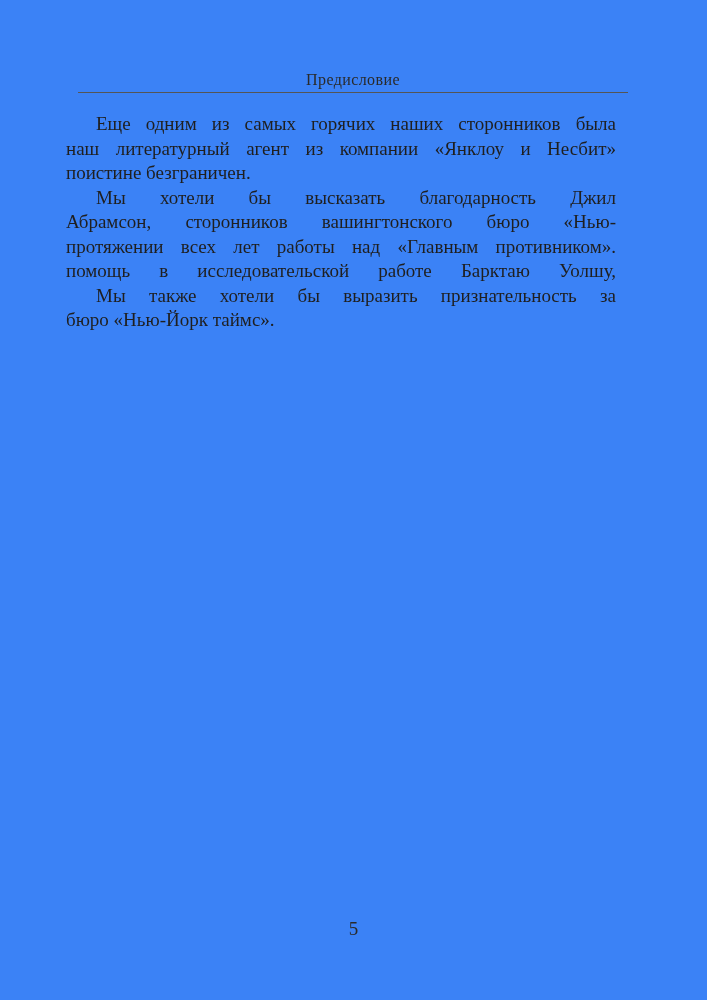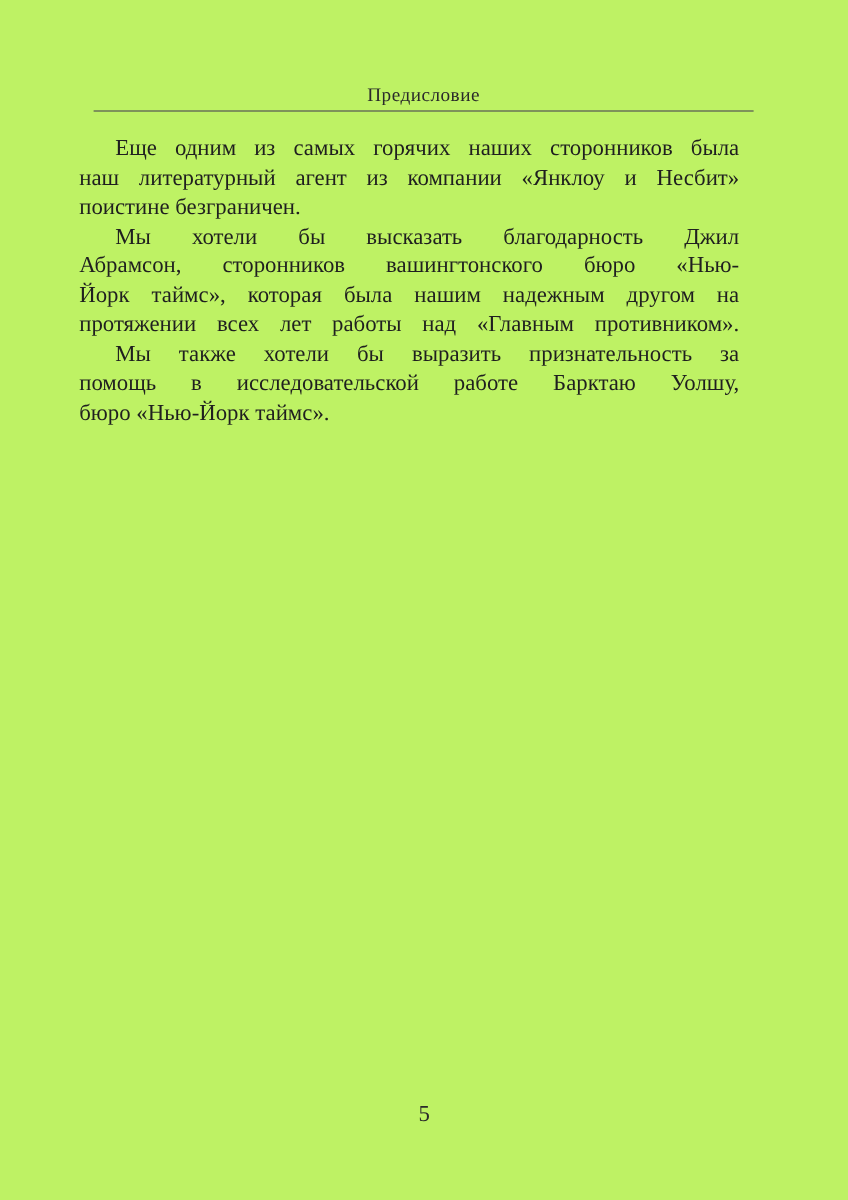--- a/index.html
+++ b/index.html
@@ -4,21 +4,21 @@
 <style>
   html, body {
     margin: 0;
     padding: 0;
     background: #ffffff;
   }
   .page {
     position: relative;
     width: 707px;
     height: 1000px;
-    background: #bef264;
+    background: #3b82f6;
     color: #1f1f1f;
     font-family: "Liberation Serif", "DejaVu Serif", serif;
     overflow: hidden;
   }
   .running-head {
     position: absolute;
     top: 70px;
     left: 78px;
     width: 550px;
     text-align: center;
@@ -79,27 +79,26 @@
 
     <div>
       <div class="line first">Еще одним из самых горячих наших сторонников была</div>
       <div class="line">наш литературный агент из компании «Янклоу и Несбит»</div>
       <div class="line last">поистине безграничен.</div>
     </div>
 
     <div>
       <div class="line first">Мы хотели бы высказать благодарность Джил</div>
       <div class="line">Абрамсон, сторонников вашингтонского бюро «Нью-</div>
-      <div class="line">Йорк таймс», которая была нашим надежным другом на</div>
       <div class="line">протяжении всех лет работы над «Главным противником».</div>
     </div>
 
     <div>
+      <div class="line">помощь в исследовательской работе Барктаю Уолшу,</div>
       <div class="line first">Мы также хотели бы выразить признательность за</div>
-      <div class="line">помощь в исследовательской работе Барктаю Уолшу,</div>
       <div class="line last">бюро «Нью-Йорк таймс».</div>
     </div>
 
   </div>
 
   <div class="page-number">5</div>
 
 </div>
 
 </body></html>

